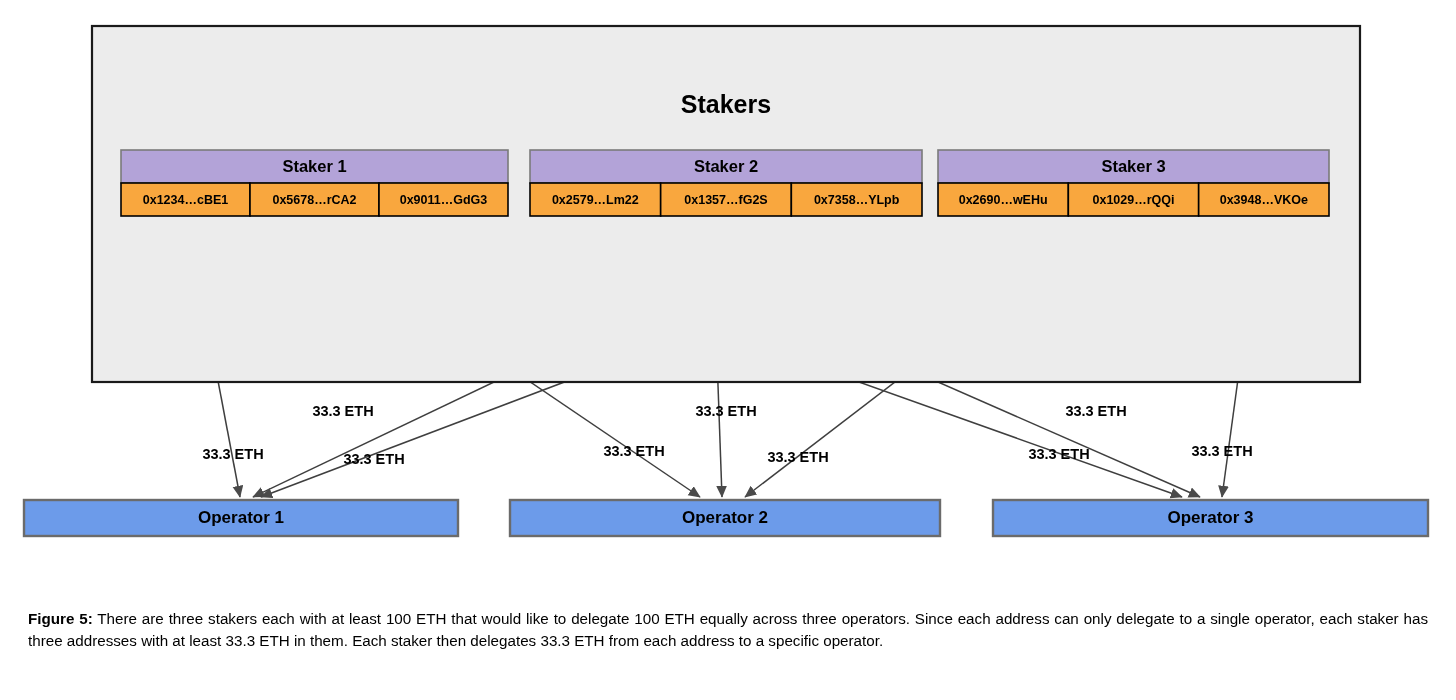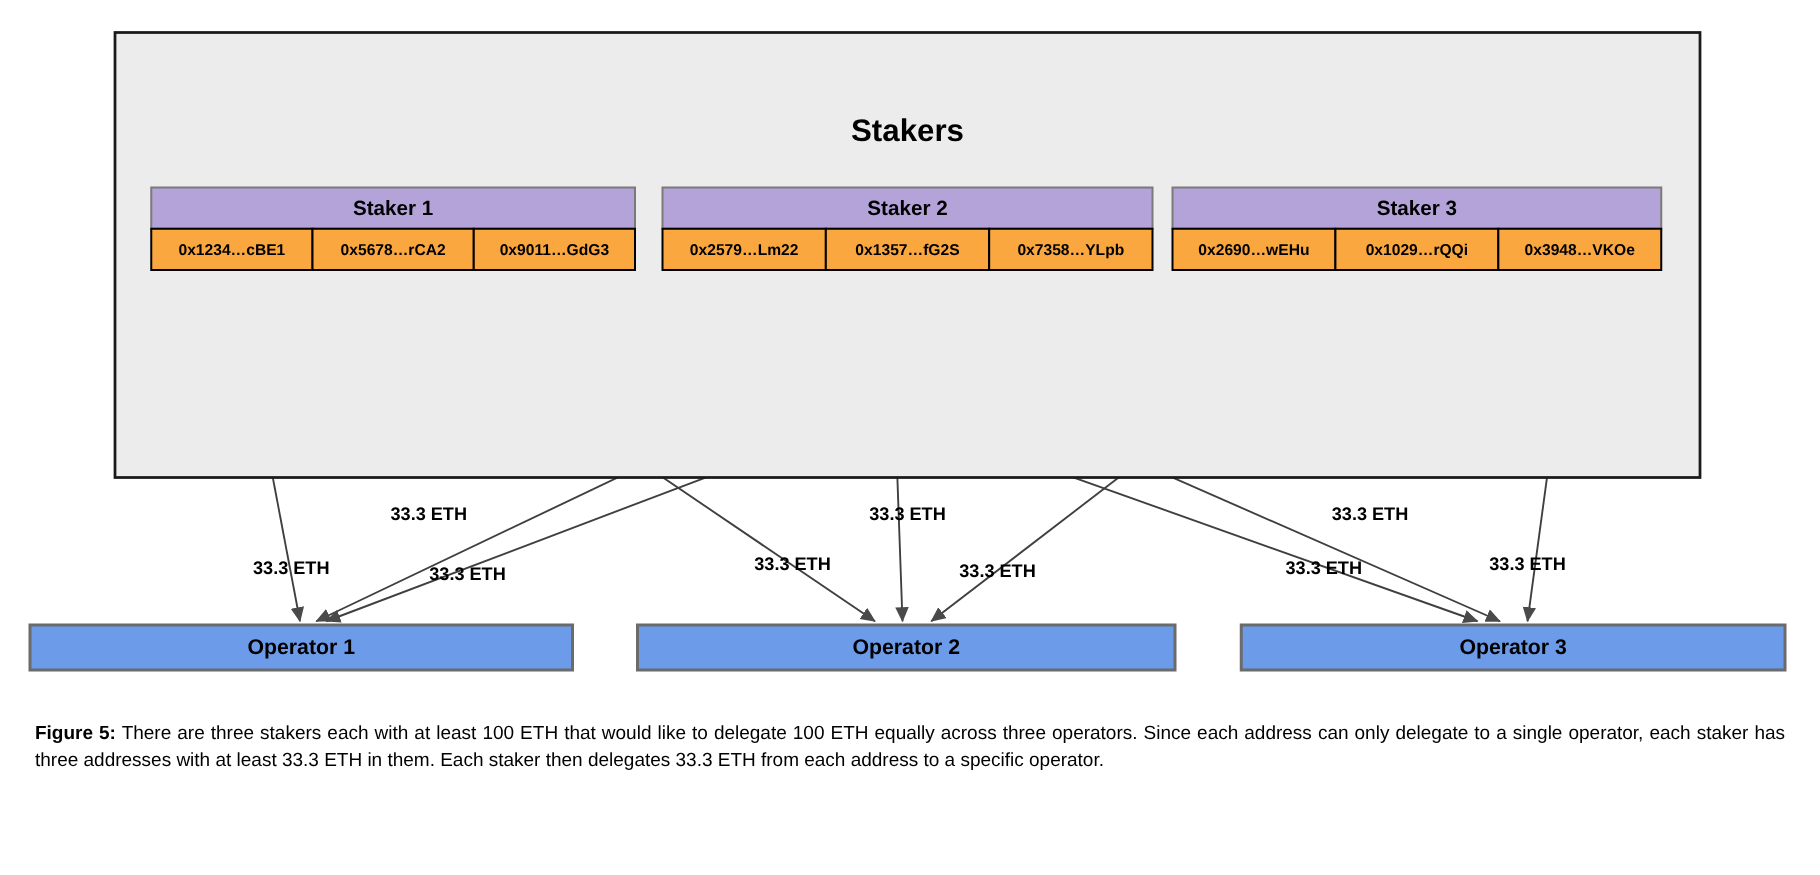--- a/index.html
+++ b/index.html
@@ -21,21 +21,21 @@
     border-radius: 19px;
   }
   #diagram-svg {
     position: absolute;
     left: 0;
     top: 0;
   }
   .caption {
     position: absolute;
     left: 28px;
-    top: 576px;
+    top: 608px;
     width: 1400px;
     font-family: "Liberation Sans", sans-serif;
     font-size: 15.2px;
     line-height: 1.42;
     text-align: justify;
     color: #000000;
   }
   .caption-label {
     font-weight: bold;
   }

